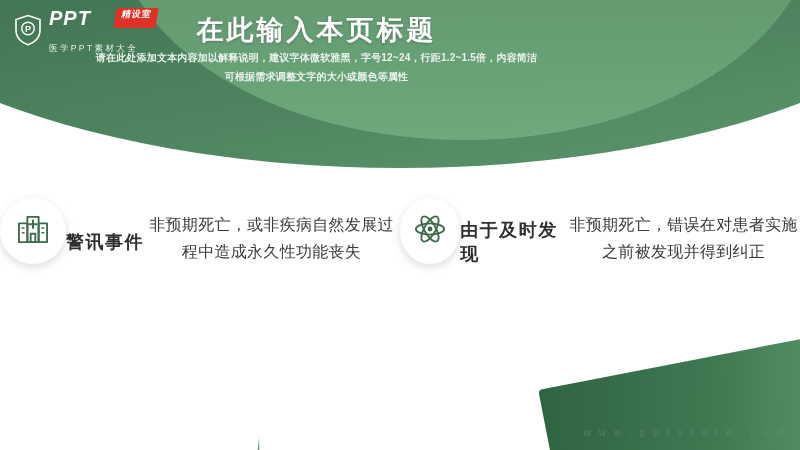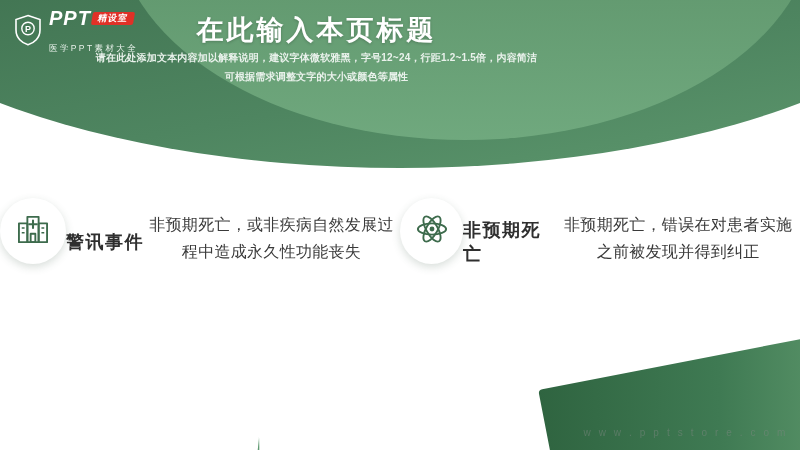--- a/index.html
+++ b/index.html
@@ -49,21 +49,21 @@
   .wedge{
     position:absolute;right:-30px;bottom:-62px;width:280px;height:150px;
     background:linear-gradient(100deg,#2f6440 0%,#3f7a53 60%,#5a9469 100%);
     transform:rotate(-11deg);border-radius:4px;
   }
 
   
   .logo{position:absolute;left:14px;top:8px;display:flex;align-items:center;gap:7px;z-index:6;}
   .shield{width:28px;height:32px;flex:none;}
   .logo-txt{display:flex;flex-direction:column;line-height:1;}
-  .logo-row1{display:flex;align-items:center;gap:1px;}
+  .logo-row1{display:flex;gap:24px;}
   .logo-ppt{
     color:#ffffff;font-size:20px;font-weight:bold;font-style:italic;
     letter-spacing:1px;font-family:"Liberation Sans",sans-serif;
   }
   .logo-badge{
     background:#e03127;color:#ffffff;font-size:9px;font-weight:bold;
     padding:2px 6px;border-radius:2px;letter-spacing:1px;
     transform:skewX(-10deg);
   }
   .logo-sub{
@@ -170,20 +170,20 @@
           <svg viewBox="0 0 34 34" width="32" height="32">
             <g fill="none" stroke="#3d6b4c" stroke-width="2" stroke-linecap="round">
               <ellipse cx="17" cy="17" rx="15" ry="6"></ellipse>
               <ellipse cx="17" cy="17" rx="15" ry="6" transform="rotate(60 17 17)"></ellipse>
               <ellipse cx="17" cy="17" rx="15" ry="6" transform="rotate(120 17 17)"></ellipse>
             </g>
             <circle cx="17" cy="17" r="2.6" fill="#3d6b4c"></circle>
           </svg>
         </span>
       </div>
-      <div class="c-head">非预期死亡</div>
+      <div class="c-head">由于及时发现</div>
       <div class="c-body">非预期死亡，错误在对患者实施之前被发现并得到纠正</div>
     </div>
 
   </div>
 
   <div class="watermark">w w w . p p t s t o r e . c o m</div>
 </div>
 
 </body></html>

